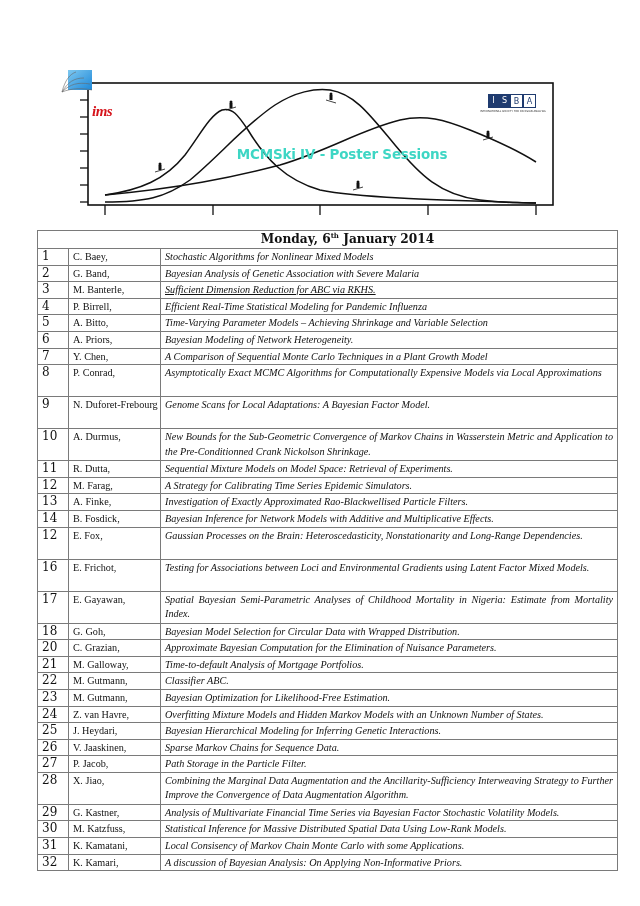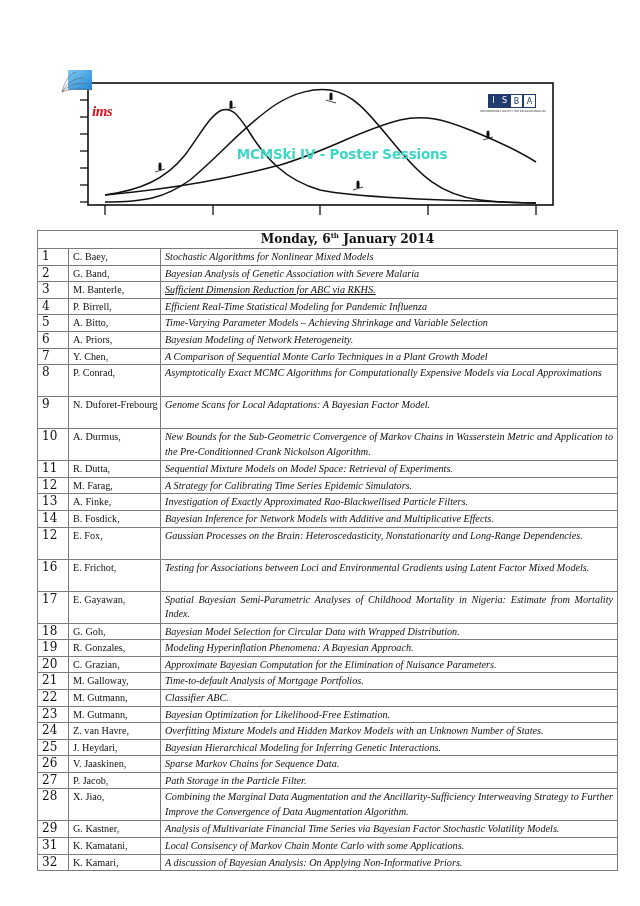--- a/index.html
+++ b/index.html
@@ -195,21 +195,21 @@
         <td class="title" style="text-align-last: left;">Asymptotically Exact MCMC Algorithms for Computationally Expensive Models via Local Approximations</td>
       </tr>
       <tr class="double">
         <td class="num">9</td>
         <td class="name">N. Duforet-Frebourg</td>
         <td class="title" style="text-align-last: left;">Genome Scans for Local Adaptations: A Bayesian Factor Model.</td>
       </tr>
       <tr class="double">
         <td class="num">10</td>
         <td class="name">A. Durmus,</td>
-        <td class="title" style="text-align-last: left;">New Bounds for the Sub-Geometric Convergence of Markov Chains in Wasserstein Metric and Application to the Pre-Conditionned Crank Nickolson Algorithm.</td>
+        <td class="title" style="text-align-last: left;">New Bounds for the Sub-Geometric Convergence of Markov Chains in Wasserstein Metric and Application to the Pre-Conditionned Crank Nickolson Shrinkage.</td>
       </tr>
       <tr class="single">
         <td class="num">11</td>
         <td class="name">R. Dutta,</td>
         <td class="title" style="text-align-last: left;">Sequential Mixture Models on Model Space: Retrieval of Experiments.</td>
       </tr>
       <tr class="single">
         <td class="num">12</td>
         <td class="name">M. Farag,</td>
         <td class="title" style="text-align-last: left;">A Strategy for Calibrating Time Series Epidemic Simulators.</td>
@@ -238,25 +238,20 @@
         <td class="num">17</td>
         <td class="name">E. Gayawan,</td>
         <td class="title" style="text-align-last: left;">Spatial Bayesian Semi-Parametric Analyses of Childhood Mortality in Nigeria: Estimate from Mortality Index.</td>
       </tr>
       <tr class="single">
         <td class="num">18</td>
         <td class="name">G. Goh,</td>
         <td class="title" style="text-align-last: left;">Bayesian Model Selection for Circular Data with Wrapped Distribution.</td>
       </tr>
       <tr class="single">
-        <td class="num">19</td>
-        <td class="name">R. Gonzales,</td>
-        <td class="title" style="text-align-last: left;">Modeling Hyperinflation Phenomena: A Bayesian Approach.</td>
-      </tr>
-      <tr class="single">
         <td class="num">20</td>
         <td class="name">C. Grazian,</td>
         <td class="title" style="text-align-last: left;">Approximate Bayesian Computation for the Elimination of Nuisance Parameters.</td>
       </tr>
       <tr class="single">
         <td class="num">21</td>
         <td class="name">M. Galloway,</td>
         <td class="title" style="text-align-last: left;">Time-to-default Analysis of Mortgage Portfolios.</td>
       </tr>
       <tr class="single">
@@ -293,20 +288,25 @@
         <td class="num">28</td>
         <td class="name">X. Jiao,</td>
         <td class="title" style="text-align-last: left;">Combining the Marginal Data Augmentation and the Ancillarity-Sufficiency Interweaving Strategy to Further Improve the Convergence of Data Augmentation Algorithm.</td>
       </tr>
       <tr class="single">
         <td class="num">29</td>
         <td class="name">G. Kastner,</td>
         <td class="title" style="text-align-last: left;">Analysis of Multivariate Financial Time Series via Bayesian Factor Stochastic Volatility Models.</td>
       </tr>
       <tr class="single">
+        <td class="num">30</td>
+        <td class="name">M. Katzfuss,</td>
+        <td class="title" style="text-align-last: left;">Statistical Inference for Massive Distributed Spatial Data Using Low-Rank Models.</td>
+      </tr>
+      <tr class="single">
         <td class="num">31</td>
         <td class="name">K. Kamatani,</td>
         <td class="title" style="text-align-last: left;">Local Consisency of Markov Chain Monte Carlo with some Applications.</td>
       </tr>
       <tr class="single">
         <td class="num">32</td>
         <td class="name">K. Kamari,</td>
         <td class="title" style="text-align-last: left;">A discussion of Bayesian Analysis: On Applying Non-Informative Priors.</td>
       </tr>
     </tbody>

